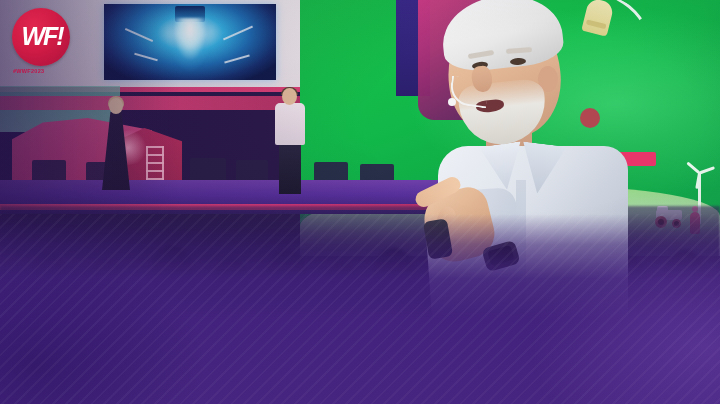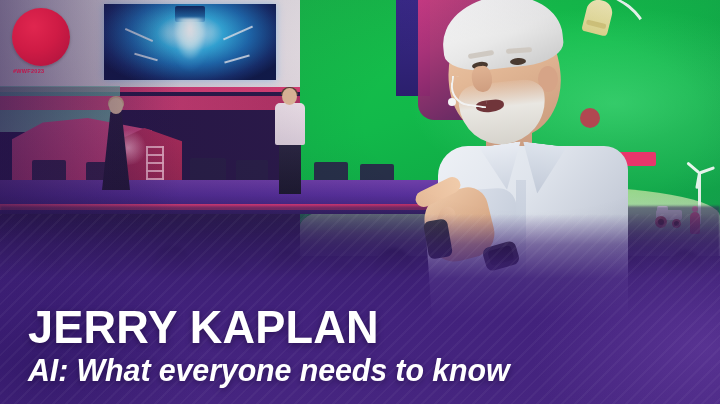--- a/index.html
+++ b/index.html
@@ -456,23 +456,20 @@
 
     <div class="left-vignette"></div>
     <div class="dof"></div>
   </div>
 
   <div class="overlay"></div>
   <div class="overlay-tintL"></div>
   <div class="overlay-tintR"></div>
   <div class="overlay-stripes"></div>
 
-  <div class="titles">
-    <div class="name">JERRY KAPLAN</div>
-    <div class="subtitle">AI: What everyone needs to know</div>
-  </div>
 
   <div class="logo">
     <div class="logo-circle"></div>
+    <div class="logo-wf">WF!</div>
     <div class="logo-tag">#WWF2023</div>
   </div>
 
 </div>
 
 </body></html>

